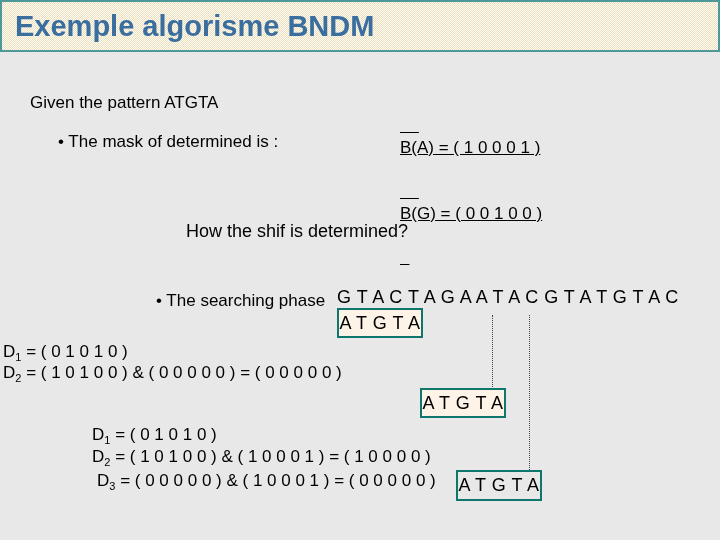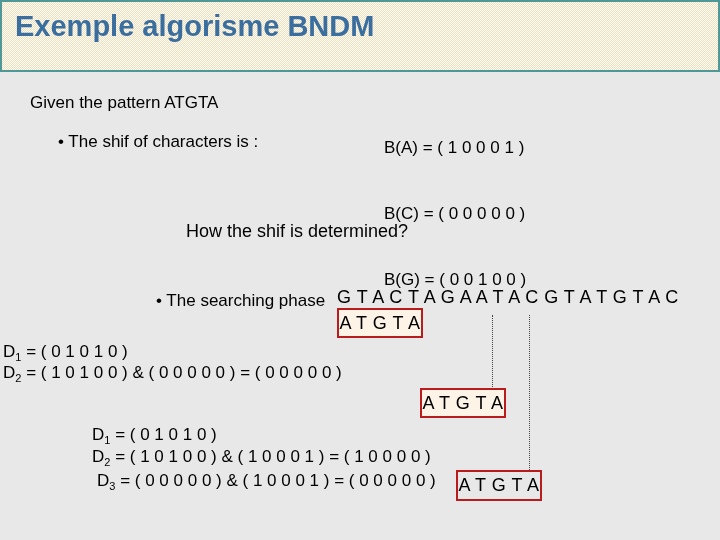--- a/index.html
+++ b/index.html
@@ -5,45 +5,45 @@
   html,body{margin:0;padding:0;}
   .slide{
     position:relative;
     width:720px;height:540px;
     background:#e8e8e8;
     overflow:hidden;
     font-family:"Liberation Sans", sans-serif;
     color:#000;
   }
   .banner{
-    position:absolute;left:0;top:0;width:720px;height:72px;
+    position:absolute;left:0;top:0;width:720px;height:52px;
     box-sizing:border-box;
     border:2px solid #4e9898;
     background-color:#f2e6c9;
     background-image:repeating-conic-gradient(#ecdfbd 0% 25%, #fffdf6 0% 50%);
     background-size:2px 2px;
   }
   .banner .title{
     position:absolute;left:13px;top:8px;
     font-size:29px;font-weight:bold;color:#3a6e9f;
     white-space:pre;
   }
   .txt{position:absolute;white-space:pre;font-size:17px;line-height:22px;}
   .given{left:30px;top:92px;}
   .maskline{left:58px;top:131px;}
-  .masks{left:384px;top:93px;}
+  .masks{left:400px;top:93px;text-decoration:underline;}
   .question{left:152px;top:220px;font-size:18px;margin-left:34px;}
   .searchlabel{left:156px;top:290px;}
   .sequence{
     left:337px;top:286px;
     font-size:18px;letter-spacing:0.5px;
   }
   .pbox{
     position:absolute;box-sizing:border-box;
-    border:2px solid #b91c1c;
+    border:2px solid #0f766e;
     display:flex;align-items:center;justify-content:center;
     font-size:18px;letter-spacing:0.5px;white-space:pre;
   }
   .pbox.filled{background:#fdf3e6;}
   .box1{left:337px;top:308px;width:86px;height:30px;}
   .box2{left:420px;top:388px;width:86px;height:30px;}
   .box3{left:456px;top:470px;width:86px;height:31px;background:transparent;}
   .dline{position:absolute;white-space:pre;font-size:17px;}
   .dline sub{font-size:11px;line-height:0;}
   .d1a{left:3px;top:342px;}
@@ -59,25 +59,24 @@
 <body>
 
 <div class="slide">
 
   <div class="banner">
     <div class="title">Exemple algorisme BNDM</div>
   </div>
 
   <div class="txt given">Given the pattern ATGTA</div>
 
-  <div class="txt maskline">• The shif of characters is :</div>
+  <div class="txt maskline">• The mask of determined is :</div>
 
   <div class="txt masks">
     <div>B(A) = ( 1 0 0 0 1 )</div>
-    <div>B(C) = ( 0 0 0 0 0 )</div>
     <div>B(G) = ( 0 0 1 0 0 )</div>
   </div>
 
   <div class="txt question">How the shif is determined?</div>
 
   <div class="txt searchlabel">• The searching phase</div>
 
   <div class="txt sequence">G T A C T A G A A T A C G T A T G T A C</div>
 
   <div class="dotline dot-a"></div>

